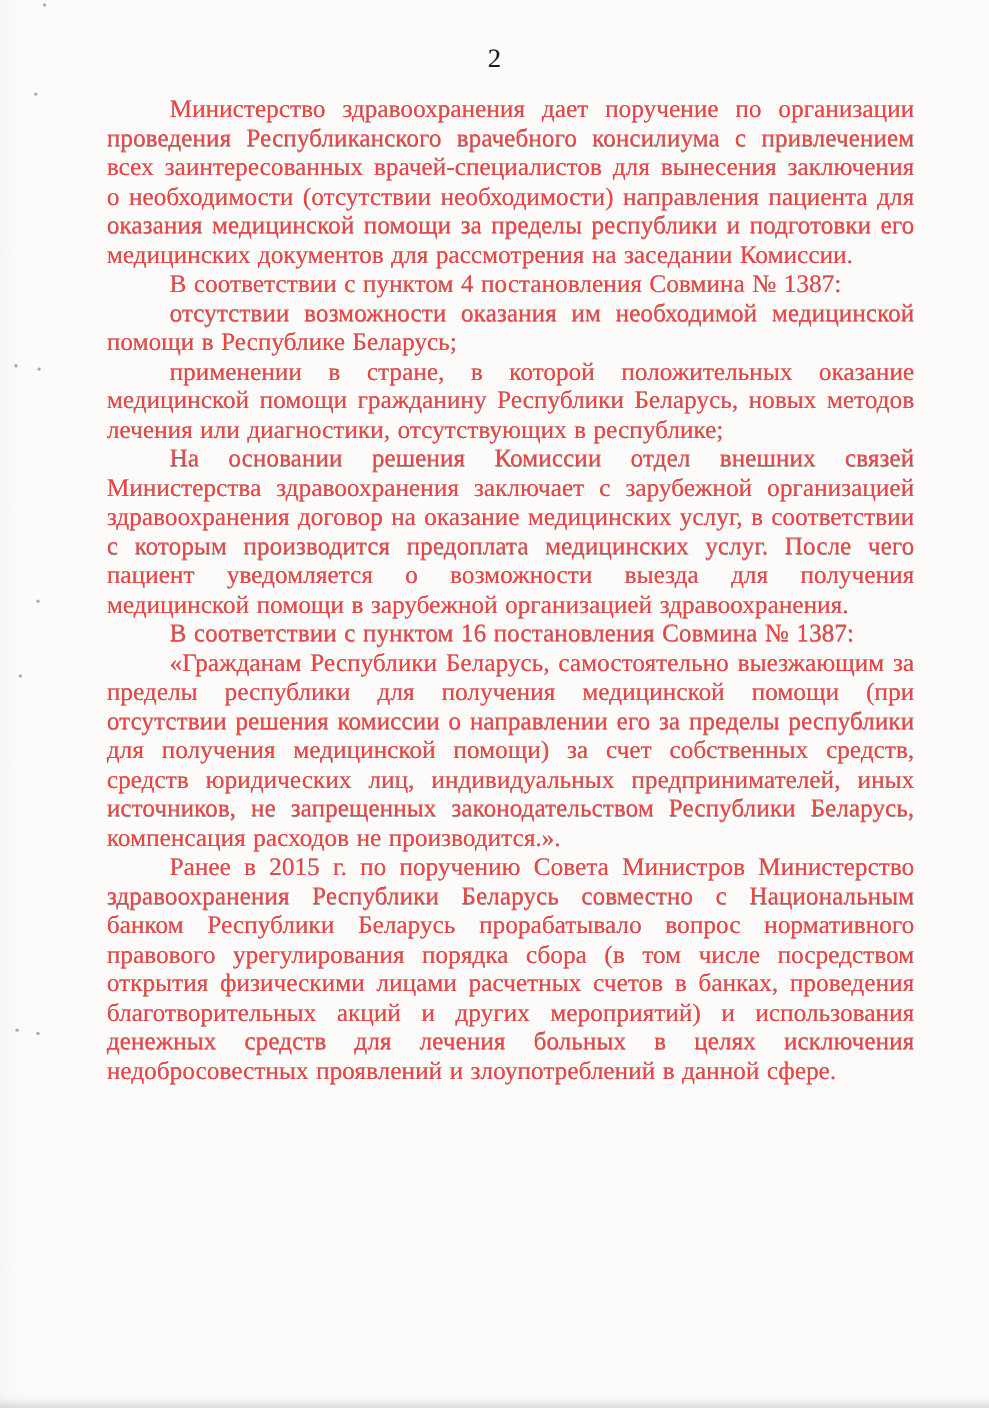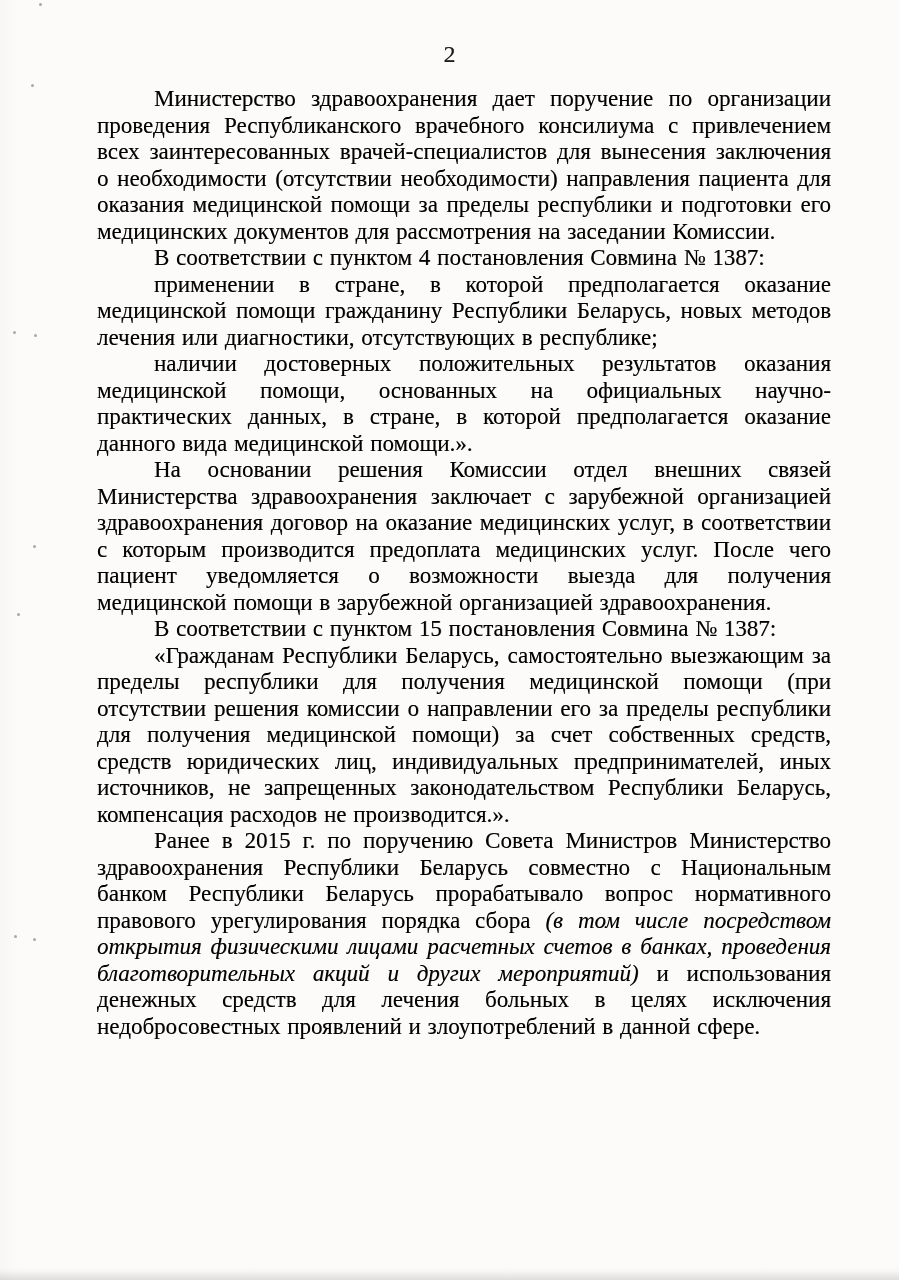--- a/index.html
+++ b/index.html
@@ -34,33 +34,32 @@
     font-size: 24px;
     line-height: 28px;
     color: #1b1b1b;
     text-shadow: 0.3px 0.3px 0.4px rgba(25,25,25,0.45);
   }
   .doc-body {
     position: absolute;
     top: 86px;
     left: 97px;
     width: 734px;
-    color: #000000;
+    color: #ef4444;
     font-size: 23px;
     line-height: 26.5px;
     text-align: justify;
     text-shadow: 0.3px 0.3px 0.4px rgba(25,25,25,0.45);
     word-spacing: 1px;
   }
   .para {
     margin: 0;
     text-indent: 57px;
   }
   .seg-italic {
-    font-style: italic;
   }
   .speckle {
     position: absolute;
     background: #8d8d8d;
     border-radius: 50%;
     width: 3px;
     height: 3px;
     opacity: 0.75;
   }
   .bottom-smudge {
@@ -75,24 +74,24 @@
 </style>
 </head>
 <body>
 
 <div class="page" style="background: rgb(252, 251, 249); color: rgb(27, 27, 27);">
   <div class="page-number">2</div>
 
   <div class="doc-body">
       <p class="para"><span class="seg-normal">Министерство здравоохранения дает поручение по организации проведения Республиканского врачебного консилиума с привлечением всех заинтересованных врачей-специалистов для вынесения заключения о необходимости (отсутствии необходимости) направления пациента для оказания медицинской помощи за пределы республики и подготовки его медицинских документов для рассмотрения на заседании Комиссии.</span></p>
       <p class="para"><span class="seg-normal">В соответствии с пунктом 4 постановления Совмина № 1387:</span></p>
-      <p class="para"><span class="seg-normal">применении в стране, в которой предполагается оказание медицинской помощи гражданину Республики Беларусь, новых методов лечения или диагностики, отсутствующих в республике;</span></p>
-      <p class="para"><span class="seg-normal">наличии достоверных положительных результатов оказания медицинской помощи, основанных на официальных научно-практических данных, в стране, в которой предполагается оказание данного вида медицинской помощи.».</span></p>
+      <p class="para"><span class="seg-normal">отсутствии возможности оказания им необходимой медицинской помощи в Республике Беларусь;</span></p>
+      <p class="para"><span class="seg-normal">применении в стране, в которой положительных оказание медицинской помощи гражданину Республики Беларусь, новых методов лечения или диагностики, отсутствующих в республике;</span></p>
       <p class="para"><span class="seg-normal">На основании решения Комиссии отдел внешних связей Министерства здравоохранения заключает с зарубежной организацией здравоохранения договор на оказание медицинских услуг, в соответствии с которым производится предоплата медицинских услуг. После чего пациент уведомляется о возможности выезда для получения медицинской помощи в зарубежной организацией здравоохранения.</span></p>
-      <p class="para"><span class="seg-normal">В соответствии с пунктом 15 постановления Совмина № 1387:</span></p>
+      <p class="para"><span class="seg-normal">В соответствии с пунктом 16 постановления Совмина № 1387:</span></p>
       <p class="para"><span class="seg-normal">«Гражданам Республики Беларусь, самостоятельно выезжающим за пределы республики для получения медицинской помощи (при отсутствии решения комиссии о направлении его за пределы республики для получения медицинской помощи) за счет собственных средств, средств юридических лиц, индивидуальных предпринимателей, иных источников, не запрещенных законодательством Республики Беларусь, компенсация расходов не производится.».</span></p>
       <p class="para"><span class="seg-normal">Ранее в 2015 г. по поручению Совета Министров Министерство здравоохранения Республики Беларусь совместно с Национальным банком Республики Беларусь прорабатывало вопрос нормативного правового урегулирования порядка сбора </span><span class="seg-italic">(в том числе посредством открытия физическими лицами расчетных счетов в банках, проведения благотворительных акций и других мероприятий)</span><span class="seg-normal"> и использования денежных средств для лечения больных в целях исключения недобросовестных проявлений и злоупотреблений в данной сфере.</span></p>
     </div>
 
   <span class="speckle" style="left:39px; top:3px;"></span>
   <span class="speckle" style="left:31px; top:84px;"></span>
   <span class="speckle" style="left:13px; top:331px;"></span>
   <span class="speckle" style="left:34px; top:334px;"></span>
   <span class="speckle" style="left:33px; top:545px;"></span>
   <span class="speckle" style="left:17px; top:613px;"></span>

